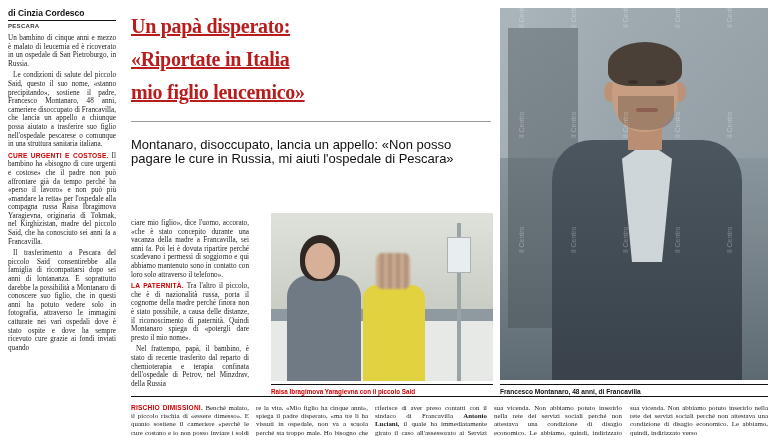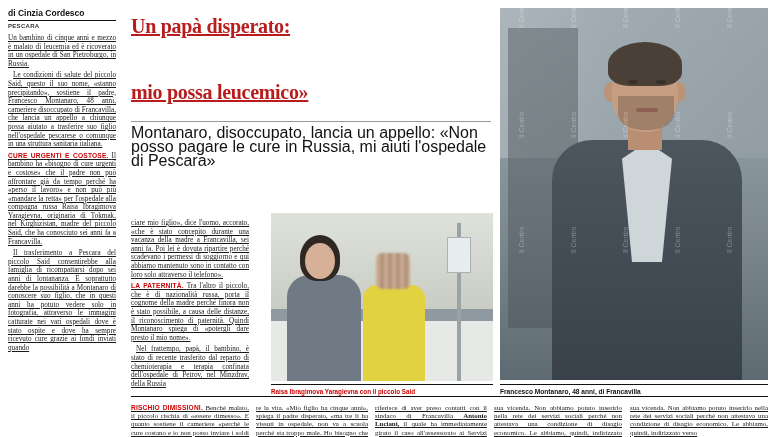--- a/index.html
+++ b/index.html
@@ -22,21 +22,21 @@
     border-bottom:1px solid #111;
     padding-bottom:2px;margin-top:8px;
   }
   .dateline{
     font-family:"Liberation Sans", sans-serif;
     font-size:6px;font-weight:bold;color:#333;
     letter-spacing:.3px;margin:2px 0 5px 0;
   }
   .body-txt{
     font-size:7.2px;line-height:8.6px;text-align:justify;
-    hyphens:auto;color:#1a1a1a;text-decoration:underline;
+    hyphens:auto;color:#1a1a1a;
   }
   .body-txt p{margin:0 0 3px 0;text-indent:5px;}
   .body-txt p.noind{text-indent:0;}
   .lead-in{
     font-family:"Liberation Sans", sans-serif;
     font-weight:bold;font-size:6.6px;color:#c00;
     letter-spacing:.2px;
   }
   b.name{font-weight:bold;}
 
@@ -48,25 +48,25 @@
     font-family:"Liberation Serif", serif;
     font-weight:bold;
     font-size:20px;line-height:33px;
     letter-spacing:-0.3px;
     color:#b91c1c;
     margin:0;
     text-decoration:underline;
   }
   .subhead{
     font-family:"Liberation Sans", sans-serif;
-    font-size:16px;line-height:14px;
+    font-size:13px;line-height:14px;
     color:#111;
     margin:12px 0 0 0;
     border-top:1px solid #999;
-    padding-top:4px;
+    padding-top:16px;
   }
 
   
   .photo-main{
     position:absolute;left:500px;top:8px;width:268px;height:372px;
     background:#6f7b83;overflow:hidden;
   }
   .photo-main .wm{
     position:absolute;inset:0;
     opacity:.30;
@@ -177,22 +177,22 @@
         <span class="lead-in">CURE URGENTI E COSTOSE.</span>
         <span>Il bambino ha «bisogno di cure urgenti e costose» che il padre non può affrontare già da tempo perché ha «perso il lavoro» e non può più «mandare la retta» per l'ospedale alla compagna russa Raisa Ibragimova Yaragievna, originaria di Tokmak, nel Kirghizistan, madre del piccolo Said, che ha conosciuto sei anni fa a Francavilla.</span>
       </p>
       <p>Il trasferimento a Pescara del piccolo Said consentirebbe alla famiglia di ricompattarsi dopo sei anni di lontananza. E soprattutto darebbe la possibilità a Montanaro di conoscere suo figlio, che in questi anni ha potuto vedere solo in fotografia, attraverso le immagini catturate nei vari ospedali dove è stato ospite e dove ha sempre ricevuto cure grazie ai fondi inviati quando</p>
     </div>
   </div>
 
   <div class="headline-area">
     <h1 class="headline">
       <span>Un papà disperato:</span><br>
-      <br>
-      <span>mio possa leucemico»</span>
+      <span>«Riportate in Italia</span><br>
+      <span>mio figlio leucemico»</span>
     </h1>
     <div class="subhead">Montanaro, disoccupato, lancia un appello: «Non posso pagare le cure in Russia, mi aiuti l'ospedale di Pescara»</div>
   </div>
 
   <div class="photo-main">
     <div class="bg-office"></div>
     <div class="wall-panel"></div>
     <div class="door"></div>
     <div class="man-body"></div>
     <div class="man-shirt"></div>

